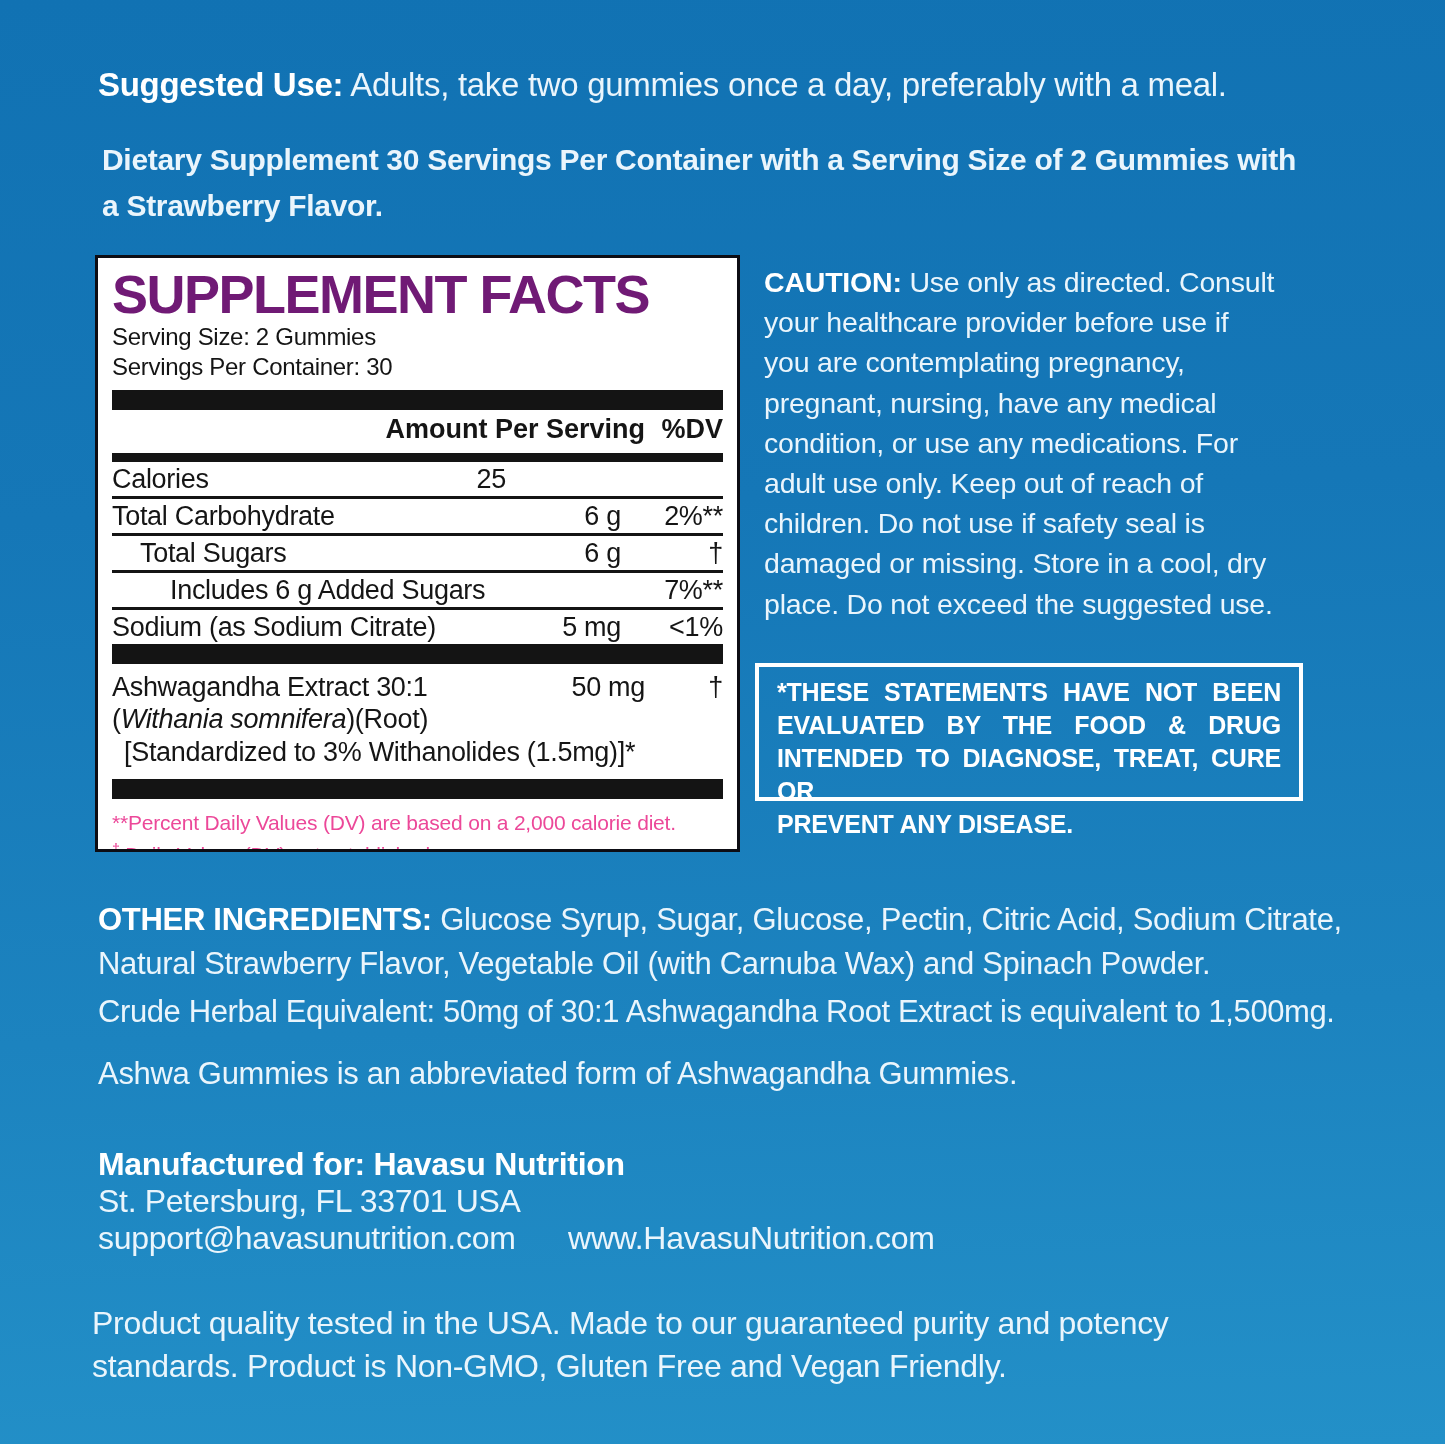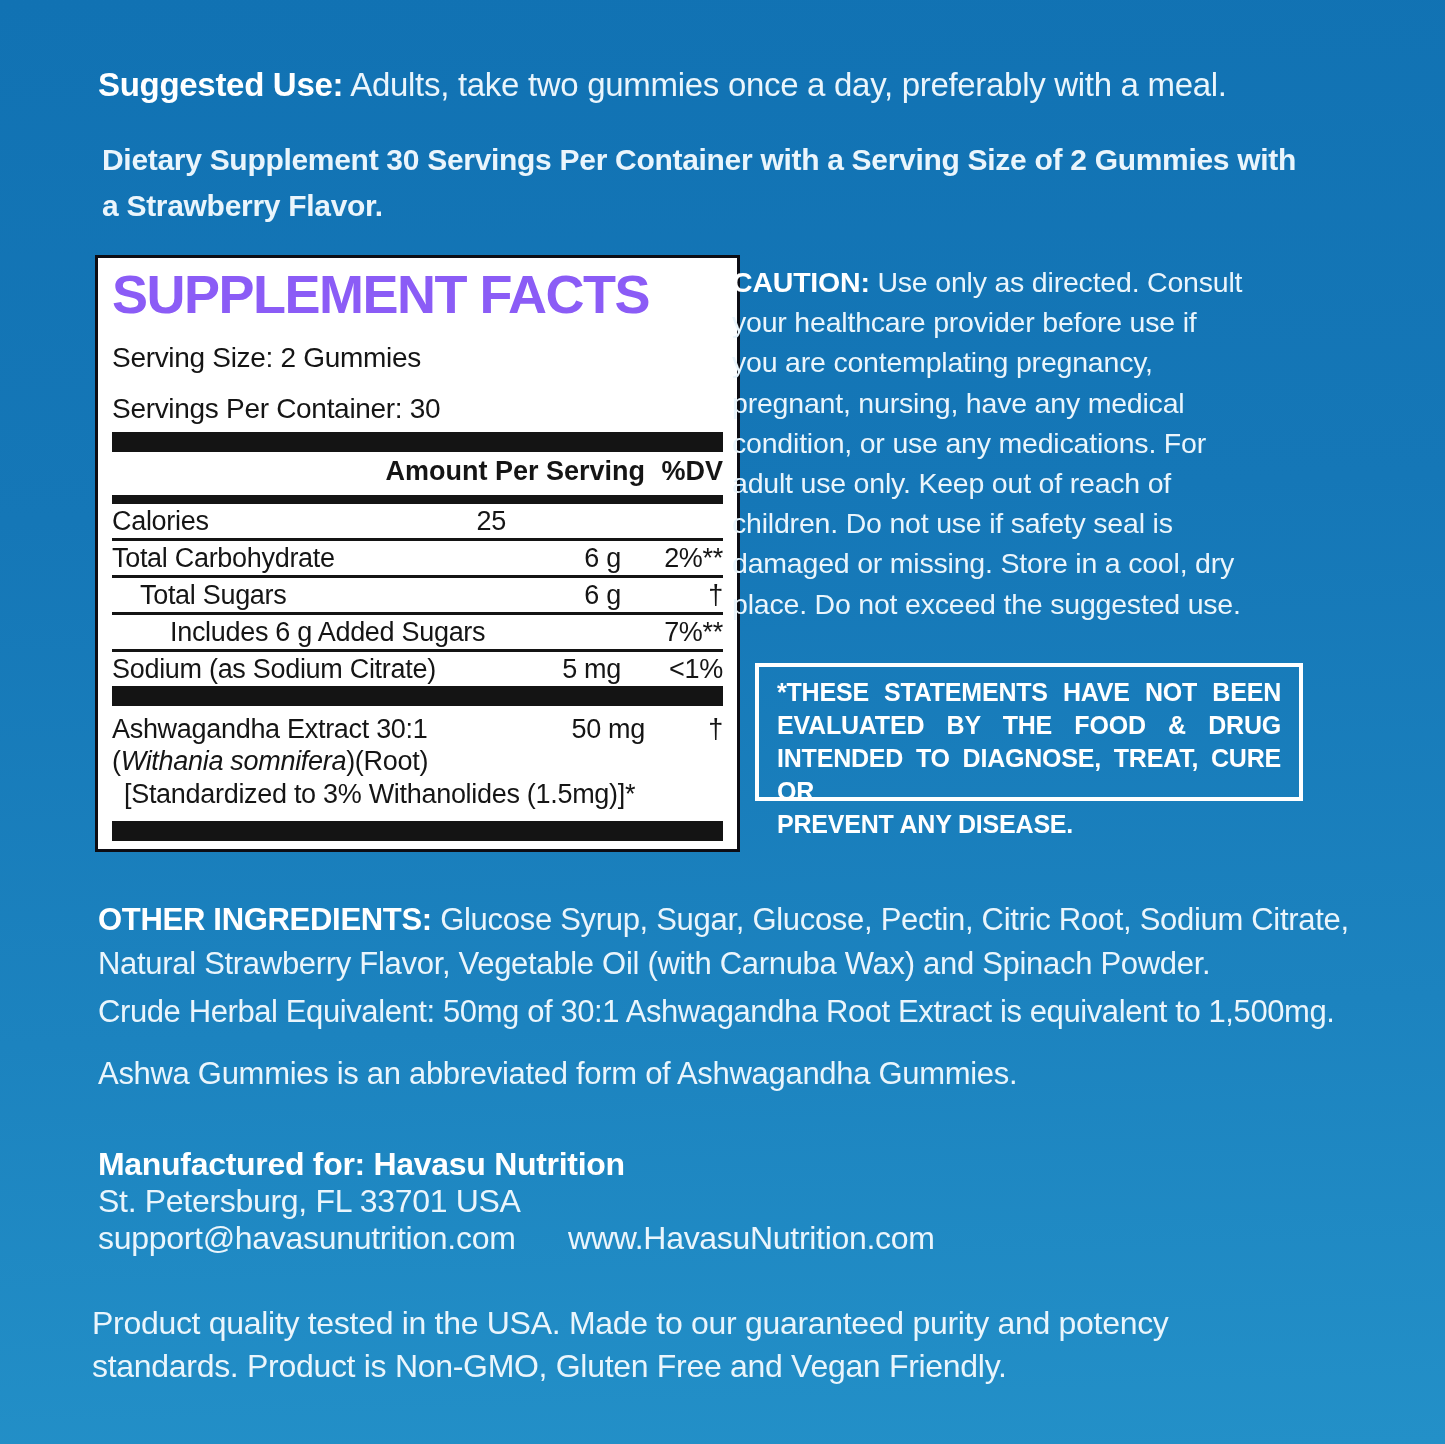--- a/index.html
+++ b/index.html
@@ -17,22 +17,22 @@
   
   .suggested{left:98px;top:66px;font-size:33px;letter-spacing:-0.3px;white-space:nowrap;}
   .dietary{left:102px;top:137px;font-size:30px;line-height:46px;letter-spacing:-0.3px;white-space:nowrap;font-weight:bold;}
 
   
   .panel{
     left:95px;top:255px;width:645px;height:597px;
     background:#ffffff;border:3px solid #0d0d14;box-sizing:border-box;
     color:#151515;padding:4px 14px;overflow:hidden;
   }
-  .sf-title{font-size:54px;font-weight:800;letter-spacing:-1.5px;line-height:56px;margin-top:4px;color:#8b5cf6;white-space:nowrap;}
-  .sf-sub{font-size:28px;line-height:30px;letter-spacing:-0.3px;margin-top:21px;}
+  .sf-title{font-size:54px;font-weight:800;letter-spacing:-1.5px;line-height:56px;margin-top:4px;color:#701a75;white-space:nowrap;}
+  .sf-sub{font-size:24px;line-height:30px;letter-spacing:-0.3px;}
   .bar{background:#141414;}
   .bar1{height:20px;margin-top:8px;}
   .bar2{height:9px;}
   .bar3{height:20px;}
   .bar4{height:20px;margin-top:10px;}
   .sf-header{display:flex;align-items:center;height:38px;padding-bottom:5px;font-size:27px;font-weight:700;color:#151515;}
   .sf-header .spacer{flex:1;}
   .sf-row{display:flex;align-items:center;height:34px;font-size:27px;letter-spacing:-0.3px;gap:24px;}
   .sf-row.sep{border-bottom:3px solid #141414;}
   .c-name{flex:1;white-space:nowrap;}
@@ -42,21 +42,21 @@
   .ind1{padding-left:28px;}
   .ind2{padding-left:58px;}
   .ex-row{display:flex;align-items:flex-end;font-size:27px;margin-top:8px;letter-spacing:-0.3px;}
   .ex-line{font-size:27px;line-height:33px;letter-spacing:-0.3px;}
   .ex-line .it{font-style:italic;}
   .ex-line3{padding-left:12px;}
   .footnotes{margin-top:10px;font-size:21px;line-height:27px;letter-spacing:-0.2px;color:#ec4899;}
   .footnotes sup{font-size:68%;vertical-align:super;}
 
   
-  .caution{left:732px;top:262px;width:560px;font-size:28.5px;line-height:40.2px;letter-spacing:-0.2px;}
+  .caution{left:764px;top:262px;width:560px;font-size:28.5px;line-height:40.2px;letter-spacing:-0.2px;}
   .caution div{white-space:nowrap;}
 
   
   .fda{
     left:755px;top:663px;width:548px;height:138px;
     border:4px solid #ffffff;box-sizing:border-box;
     padding:9px 18px 0 18px;
     font-weight:700;color:#ffffff;
     font-size:25px;line-height:33px;letter-spacing:-0.2px;
   }
@@ -156,21 +156,21 @@
 
 <div class="abs fda">
   <div class="jline">*THESE STATEMENTS HAVE NOT BEEN</div>
   <div class="jline">EVALUATED BY THE FOOD &amp; DRUG</div>
   <div class="jline">INTENDED TO DIAGNOSE, TREAT, CURE OR</div>
   <div class="jline last">PREVENT ANY DISEASE.</div>
 </div>
 
 <div class="abs other">
   <div>
-    <span class="bold">OTHER INGREDIENTS:</span><span> Glucose Syrup, Sugar, Glucose, Pectin, Citric Root, Sodium Citrate,</span>
+    <span class="bold">OTHER INGREDIENTS:</span><span> Glucose Syrup, Sugar, Glucose, Pectin, Citric Acid, Sodium Citrate,</span>
   </div>
   <div>Natural Strawberry Flavor, Vegetable Oil (with Carnuba Wax) and Spinach Powder.</div>
 </div>
 
 <div class="abs crude">Crude Herbal Equivalent: 50mg of 30:1 Ashwagandha Root Extract is equivalent to 1,500mg.</div>
 
 <div class="abs abbrev">Ashwa Gummies is an abbreviated form of Ashwagandha Gummies.</div>
 
 <div class="abs manu">
   <div class="bold">Manufactured for: Havasu Nutrition</div>

